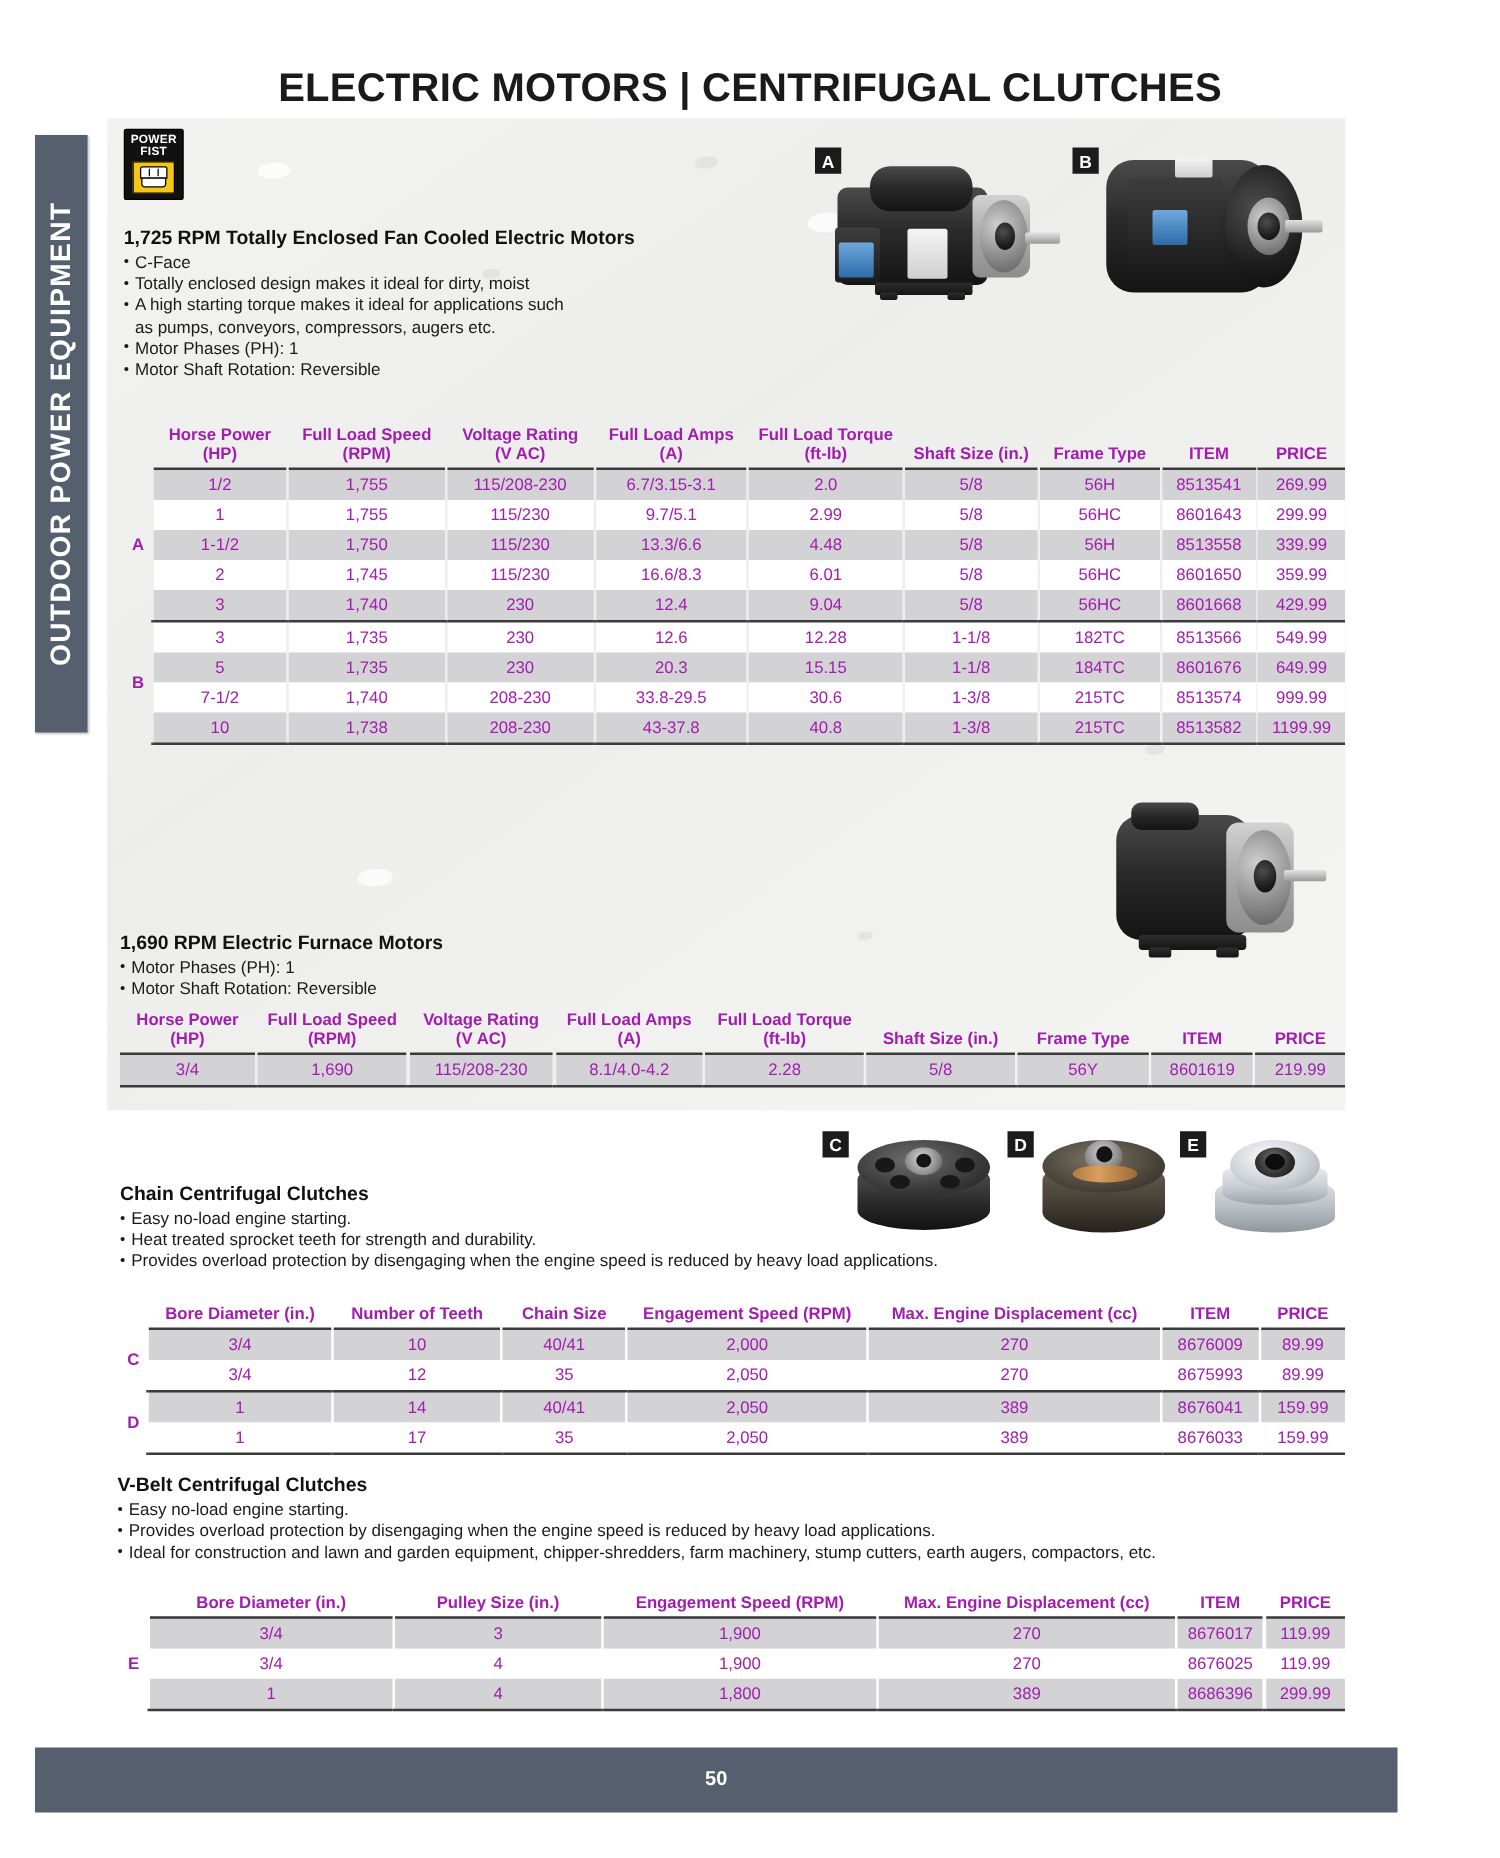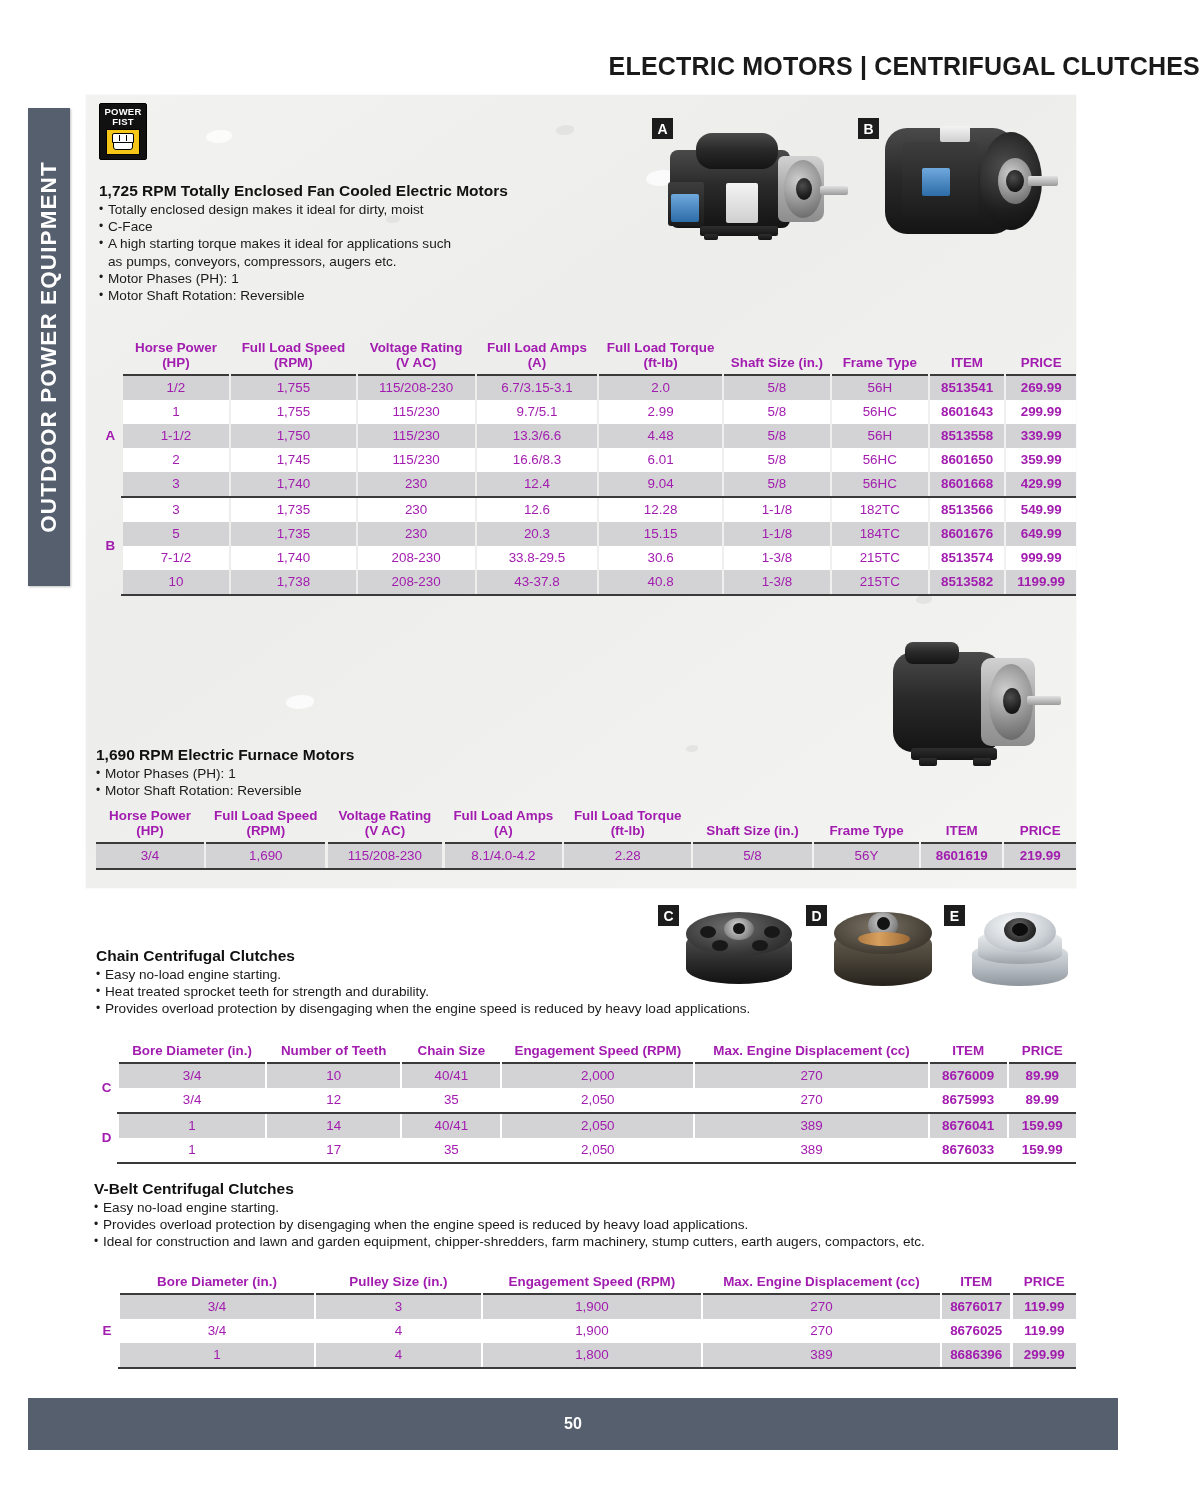--- a/index.html
+++ b/index.html
@@ -16,22 +16,22 @@
     color: #1a1a1a;
     overflow: hidden;
   }
 
   
   .page-title {
     position: absolute;
     top: 52px;
     left: 0;
     width: 1200px;
-    text-align: right;
-    font-size: 25px;
+    text-align: center;
+    font-size: 32px;
     font-weight: bold;
     letter-spacing: 0.2px;
     color: #1a1a1a;
   }
 
   
   .side-tab {
     position: absolute;
     left: 28px;
     top: 108px;
@@ -270,21 +270,21 @@
   .tbl td {
     text-align: center;
     padding: 4px 5px;
     white-space: nowrap;
     line-height: 16px;
   }
   .tbl .hrow th { border-bottom: 2.4px solid #3a3a3a; }
   .tbl .hrow th.nb { border-bottom: none; }
   .tbl tr.shade td.c { background: #d3d3d5; }
   .tbl td.c { background: #ffffff; }
-  .tbl td.item, .tbl td.price { font-weight: bold; }
+  .tbl td.item, .tbl td.price { font-weight: normal; }
   .tbl td.grp {
     font-weight: bold;
     background: transparent !important;
     width: 18px;
     padding: 0 2px;
   }
   .tbl .grp-end td { border-bottom: 2.4px solid #3a3a3a; }
   .tbl .last td { border-bottom: 2.4px solid #3a3a3a; }
   .sep-col { width: 4px; padding: 0 !important; background: transparent !important; }
 
@@ -340,22 +340,22 @@
     <div class="pf-fist">
       <div class="knuckles"></div>
       <div class="thumb"></div>
     </div>
   </div>
 </div>
 
 <div class="sec-head" style="left:99px;top:182px;">1,725 RPM Totally Enclosed Fan Cooled Electric Motors</div>
 <div class="bullets" style="left:99px;top:201px;width:620px;">
   <ul>
+    <li>C-Face</li>
     <li>Totally enclosed design makes it ideal for dirty, moist</li>
-    <li>C-Face</li>
     <li>A high starting torque makes it ideal for applications such</li>
     <li class="cont">as pumps, conveyors, compressors, augers etc.</li>
     <li>Motor Phases (PH): 1</li>
     <li>Motor Shaft Rotation: Reversible</li>
   </ul>
 </div>
 
 <div class="tag" style="left:652px;top:118px;">A</div>
 <div class="photo motor-a">
   <div class="m-body" style="left:10px;top:22px;width:120px;height:78px;"></div>

